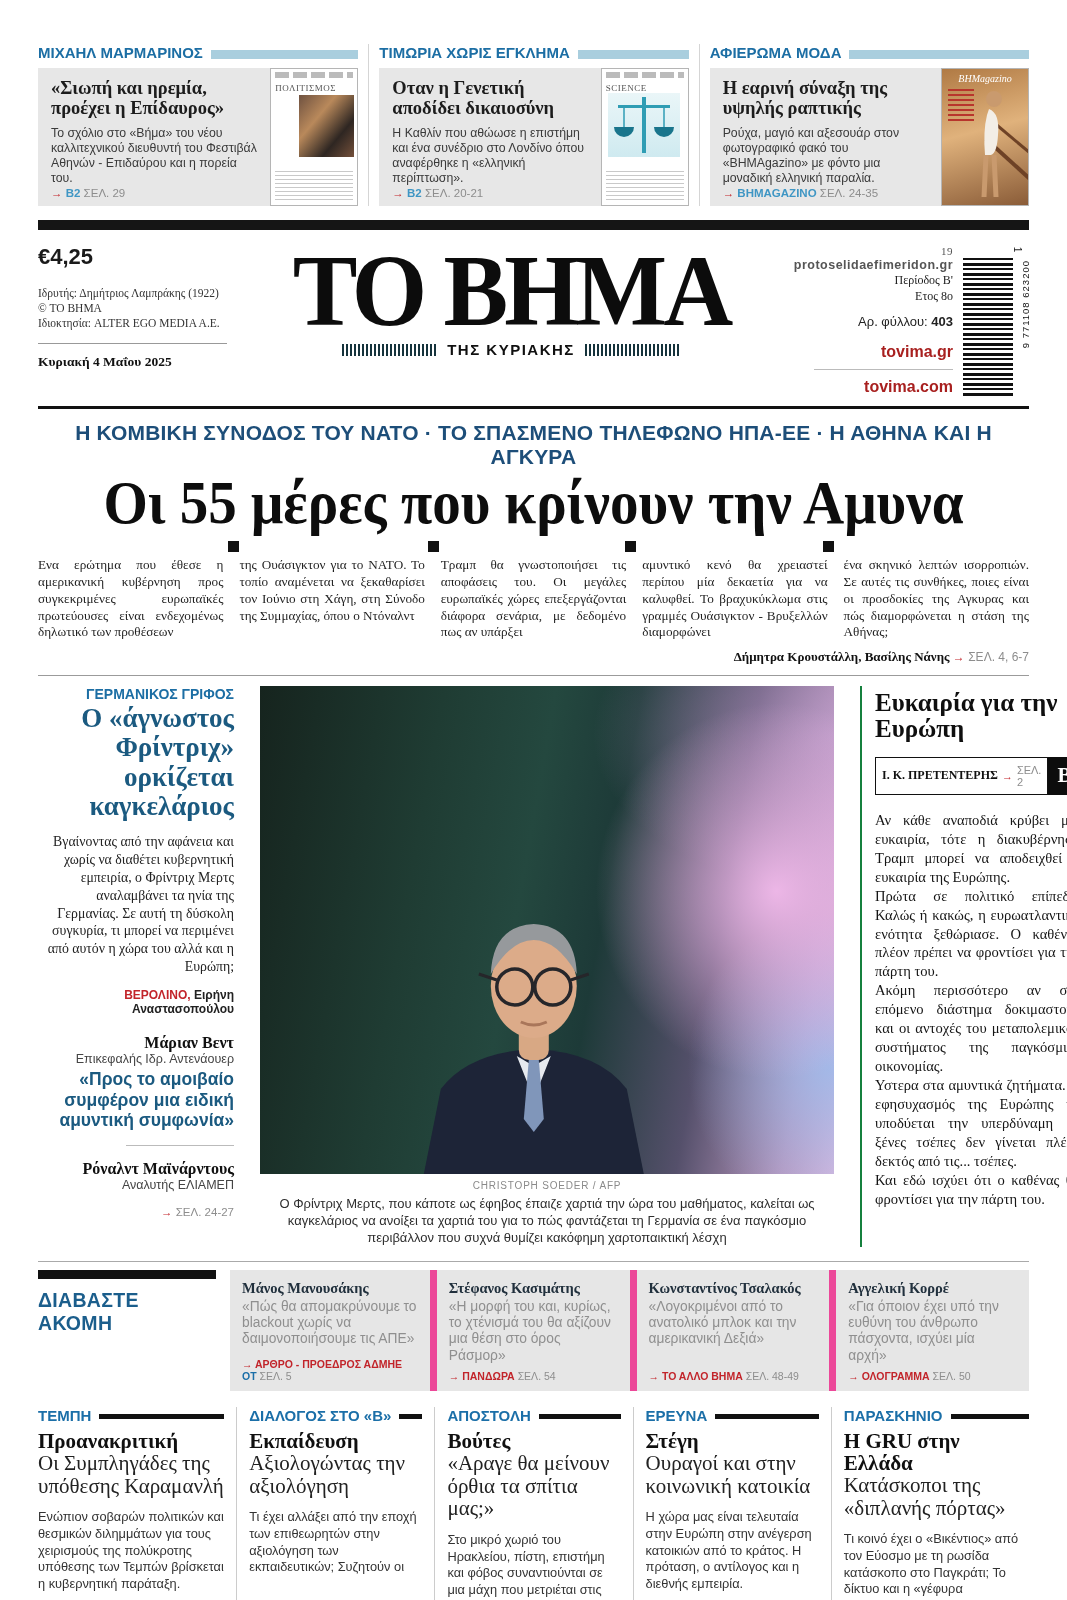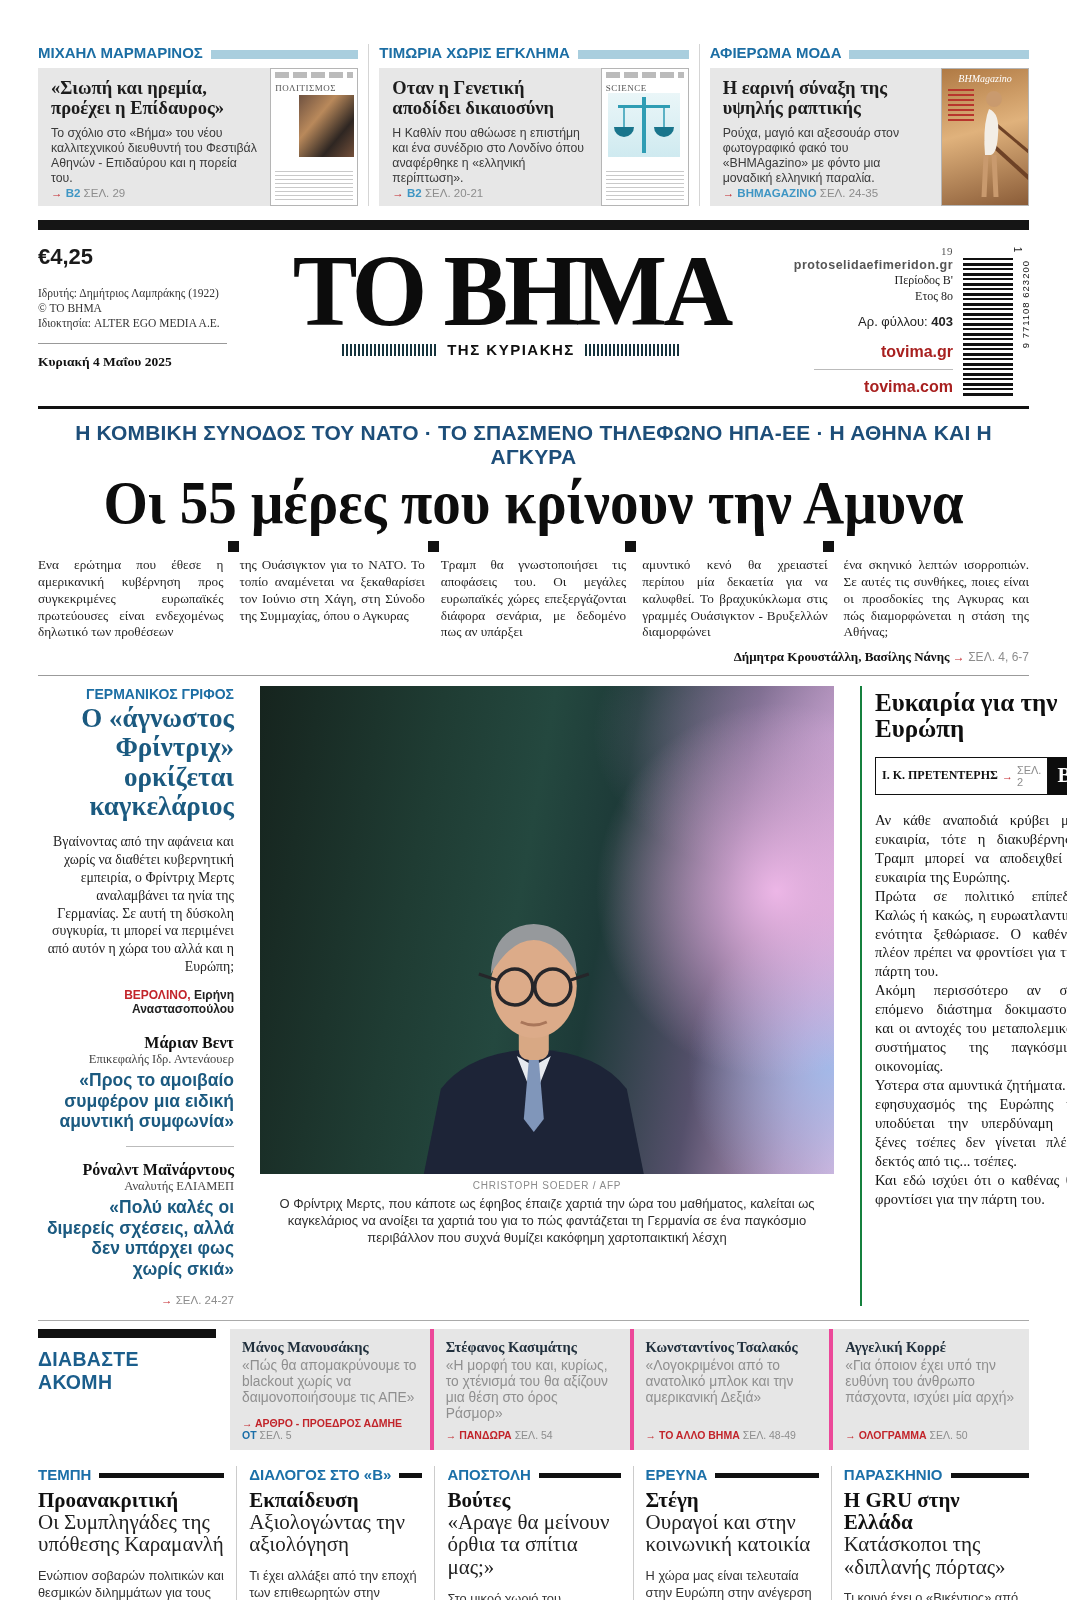--- a/index.html
+++ b/index.html
@@ -87,21 +87,21 @@
 
   
   .main { display:grid; grid-template-columns:196px 574px 1fr; gap:26px; padding-top:10px; }
   .german { text-align:right; }
   .german .g-kick { color:#1c6ea4; font-weight:bold; font-size:14px; margin-bottom:2px; }
   .german .g-title { font-family:"Liberation Serif",serif; font-weight:bold; font-size:27px; line-height:1.08; color:#1b5a80; margin-bottom:12px; }
   .german .g-body { font-family:"Liberation Serif",serif; font-size:13.8px; line-height:1.3; color:#222; margin-bottom:12px; }
   .g-dateline { font-size:12px; font-weight:bold; margin-bottom:18px; }
   .g-dateline .dl { color:#c2242a; }
   .q-name { font-family:"Liberation Serif",serif; font-weight:bold; font-size:16px; color:#111; }
-  .q-role { font-size:12.5px; color:#444; margin-bottom:3px;font-family:Liberation Serif, serif; }
+  .q-role { font-size:12.5px; color:#444; margin-bottom:3px; }
   .q-text { font-weight:bold; font-size:17.5px; line-height:1.18; color:#1b5a80; }
   .q-div { border:0; border-top:1px solid #bbb; width:55%; margin:14px 0 14px auto; }
   .g-page { font-size:11.5px; color:#8d8d8d; margin-top:14px; }
 
   .photo-col { }
   .photo {
     height:488px; position:relative; overflow:hidden;
     background:
       radial-gradient(ellipse 45% 55% at 90% 42%, rgba(242,186,235,.95), rgba(242,186,235,0) 70%),
       radial-gradient(ellipse 35% 45% at 99% 78%, rgba(150,190,240,.75), rgba(150,190,240,0) 70%),
@@ -121,21 +121,21 @@
     font-family:"Liberation Serif",serif; font-weight:bold; font-size:21px; }
   .op-p { font-family:"Liberation Serif",serif; font-size:14.6px; line-height:1.3; text-align:justify; color:#151515; }
 
   
   .ra-wrap { margin-top:14px; border-top:1px solid #aaa; padding-top:8px;
     display:grid; grid-template-columns:192px 1fr 1fr 1fr 1fr; }
   .ra-label-col { padding-right:14px; }
   .ra-label-bar { height:9px; background:#111; margin-bottom:10px; }
   .ra-label { color:#1b5e8c; font-weight:bold; font-size:19.5px; letter-spacing:.3px; }
   .ra-item { background:#e6e6e6; padding:10px 12px 9px; display:flex; flex-direction:column; }
-  .ra-item + .ra-item { border-left:4px solid #ec4899; }
+  .ra-item + .ra-item { border-left:7px solid #ec4899; }
   .ra-name { font-family:"Liberation Serif",serif; font-weight:bold; font-size:14.5px; color:#21303d; margin-bottom:2px; }
   .ra-quote { font-size:13.8px; line-height:1.18; color:#8f8f8f; flex:1; }
   .ra-link { font-size:10.5px; font-weight:bold; margin-top:6px; }
   .ra-link .lbl { color:#c2242a; }
   .ra-link .ot { color:#1b6fa8; }
 
   
   .bottom { display:grid; grid-template-columns:repeat(5,1fr); margin-top:16px; }
   .b-col { padding:0 12px; display:flex; flex-direction:column; min-height:238px; }
   .b-col + .b-col { border-left:1px solid #ccc; }
@@ -287,21 +287,21 @@
 
   <div class="squares-row">
     <i style="left:19.2%"></i>
     <i style="left:39.4%"></i>
     <i style="left:59.2%"></i>
     <i style="left:79.2%"></i>
   </div>
 
   <div class="intro">
     <div>Ενα ερώτημα που έθεσε η αμερικανική κυβέρνηση προς συγκεκριμένες ευρωπαϊκές πρωτεύουσες είναι ενδεχομένως δηλωτικό των προθέσεων</div>
-    <div>της Ουάσιγκτον για το ΝΑΤΟ. Το τοπίο αναμένεται να ξεκαθαρίσει τον Ιούνιο στη Χάγη, στη Σύνοδο της Συμμαχίας, όπου ο Αγκυρας</div>
+    <div>της Ουάσιγκτον για το ΝΑΤΟ. Το τοπίο αναμένεται να ξεκαθαρίσει τον Ιούνιο στη Χάγη, στη Σύνοδο της Συμμαχίας, όπου ο Ντόναλντ</div>
     <div>Τραμπ θα γνωστοποιήσει τις αποφάσεις του. Οι μεγάλες ευρωπαϊκές χώρες επεξεργάζονται διάφορα σενάρια, με δεδομένο πως αν υπάρξει</div>
     <div>αμυντικό κενό θα χρειαστεί περίπου μία δεκαετία για να καλυφθεί. Το βραχυκύκλωμα στις γραμμές Ουάσιγκτον - Βρυξελλών διαμορφώνει</div>
     <div>ένα σκηνικό λεπτών ισορροπιών. Σε αυτές τις συνθήκες, ποιες είναι οι προσδοκίες της Αγκυρας και πώς διαμορφώνεται η στάση της Αθήνας;</div>
   </div>
 
   <div class="lead-byline">
     <span class="names">Δήμητρα Κρουστάλλη, Βασίλης Νάνης</span>
     <span class="arrow">→</span>
     <span>ΣΕΛ. 4, 6-7</span>
   </div>
@@ -319,21 +319,20 @@
       </div>
       <div>
         <div class="q-name">Μάριαν Βεντ</div>
         <div class="q-role">Επικεφαλής Ιδρ. Αντενάουερ</div>
         <div class="q-text">«Προς το αμοιβαίο συμφέρον μια ειδική αμυντική συμφωνία»</div>
       </div>
       <hr class="q-div">
       <div>
         <div class="q-name">Ρόναλντ Μαϊνάρντους</div>
         <div class="q-role">Αναλυτής ΕΛΙΑΜΕΠ</div>
-        <div class="q-text">«Πολύ καλές οι διμερείς σχέσεις, αλλά δεν υπάρχει φως χωρίς σκιά»</div>
       </div>
       <div class="g-page">
         <span class="arrow">→</span>
         <span>ΣΕΛ. 24-27</span>
       </div>
     </div>
 
     <div class="photo-col">
       <div class="photo">
         <svg width="330" height="300" viewBox="0 0 330 300">

